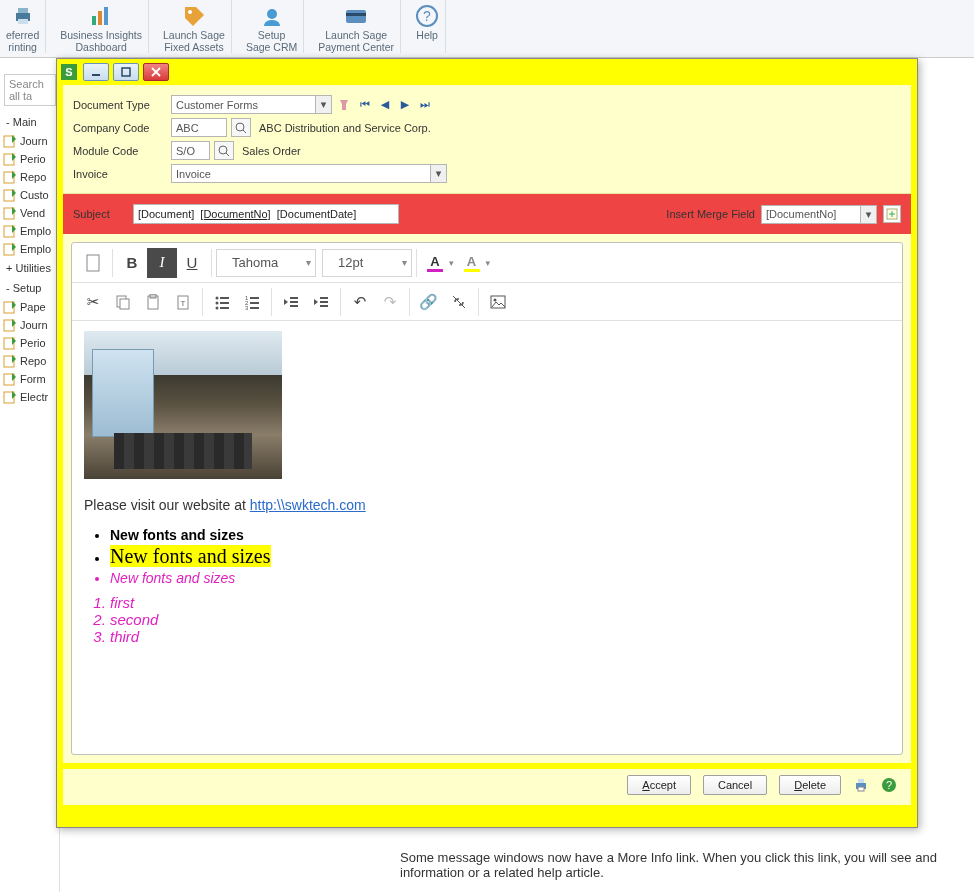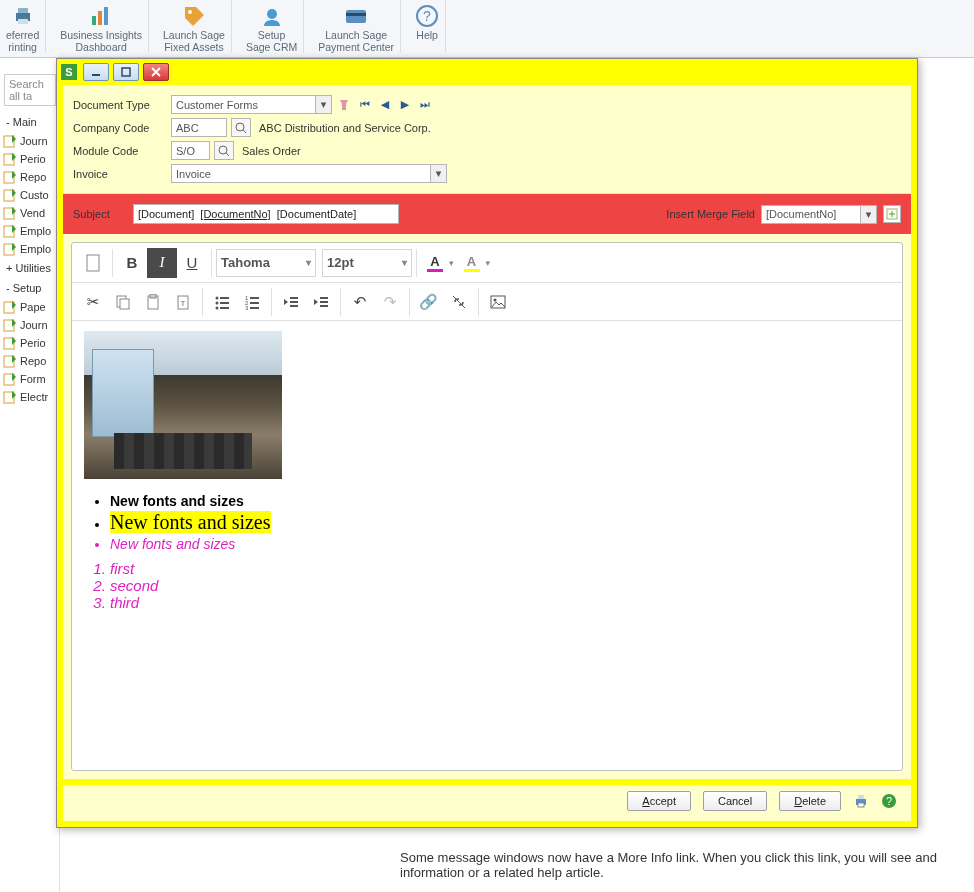--- a/index.html
+++ b/index.html
@@ -43,42 +43,42 @@
 .subject-input { flex:1; border:1px solid #b5b5b5; background:#fff; height:20px; padding:0 4px; font-size:11px; color:#222; display:flex; align-items:center; max-width:490px; }
 .merge-sel { width:116px; }
 .mini-btn { width:18px; height:18px; border:1px solid #b5b5b5; background:#fff; display:flex; align-items:center; justify-content:center; cursor:pointer;}
 
 .editor-wrap { background:#ffffcc; margin:0 6px 6px 6px; padding:8px; flex:1; display:flex; }
 .editor { flex:1; background:#fff; border:1px solid #c0c0c0; border-radius:3px; display:flex; flex-direction:column; }
 .toolbar { display:flex; align-items:center; border-bottom:1px solid #e0e0e0; height:40px; padding:0 6px; gap:0; }
 .tbtn { width:30px; height:30px; display:flex; align-items:center; justify-content:center; cursor:pointer; color:#444; font-size:15px; }
 .tbtn.active { background:#4a4a4a; color:#fff; }
 .tsep { width:1px; height:28px; background:#e0e0e0; margin:0 4px; }
-.tsel { border:1px solid #d5d5d5; height:28px; min-width:100px; padding:0 22px 0 4px; display:flex; align-items:center; position:relative; font-size:13px; color:#555;font-weight:bold; }
+.tsel { border:1px solid #d5d5d5; height:28px; min-width:100px; padding:0 22px 0 15px; display:flex; align-items:center; position:relative; font-size:13px; color:#555; }
 .tsel .arrow { position:absolute; right:4px; color:#888; font-size:10px; }
 .tcolor { display:flex; align-items:center; gap:4px; padding: 0 4px; }
 .tcolor .main { width:20px; height:20px; display:flex; flex-direction:column; align-items:center; justify-content:center; font-weight:bold; font-size:13px; cursor:pointer; }
 .tcolor .bar { width:16px; height:3px; }
 .tcolor .tri { font-size:9px; color:#888; cursor:pointer; }
 .toolbar2 { display:flex; align-items:center; border-bottom:1px solid #e0e0e0; height:38px; padding:0 6px; }
 .canvas { flex:1; position:relative; overflow-y:scroll; padding:10px 12px; }
 .office-img { width:198px; height:148px; background: linear-gradient(180deg,#dfe9f0 0%, #b9cbd6 30%, #3c3a30 30%, #5b5242 50%, #8a7e6a 70%, #4a4236 100%); position:relative; }
 .office-img::before { content:""; position:absolute; top:18px; left:8px; width:60px; height:86px; background:linear-gradient(#cfe3f1,#9dbcd2); border:1px solid #7a9ab0; }
 .office-img::after { content:""; position:absolute; bottom:10px; left:30px; right:30px; height:36px; background:repeating-linear-gradient(90deg,#2a2a2a 0 10px,#3a3a3a 10px 20px);}
 .body-text { font-size:14px; color:#333; margin-top:18px; }
 .body-text a { color:#2a6bcc; text-decoration:underline; }
 .bullets { margin:14px 0 8px 26px; }
 .bullets li { margin-bottom:2px; font-size:14px; }
 .li1 { font-family: Arial Black, Arial; font-weight:900; color:#000; font-size:15px;}
 .li2 span { background:#ffff00; font-family: Tahoma; font-size:20px; color:#000; }
 .li3 { font-style:italic; color:#e020c0; font-size:15px; }
 .nums { margin: 8px 0 16px 26px; }
 .nums li { font-style:italic; color:#e020c0; font-size:15px; }
 
-.footer { display:flex; align-items:center; justify-content:flex-end; padding:6px 14px 10px 0; gap:12px; background:#ffffcc; margin:0 6px 6px 6px; }
+.footer { display:flex; align-items:center; justify-content:flex-end; padding:6px 14px 10px 0; gap:12px; background:#ffffcc; margin:0 6px 22px 6px; }
 .btn { border:1px solid #a0a0a0; background:linear-gradient(#fff,#ededed); padding:3px 14px; cursor:pointer; font-size:11px; color:#222; border-radius:2px;}
 .btn .u { text-decoration:underline; }
 .ico-sm { width:16px; height:16px; cursor:pointer; display:flex; align-items:center; justify-content:center; }
 </style>
 </head>
 <body>
 
 <div class="ribbon">
   <div class="ribbon-item">
     <div class="ico">
@@ -459,20 +459,24 @@
         <div class="tbtn">
             <svg width="16" height="16" viewBox="0 0 16 16">
               <rect x="1" y="2" width="14" height="12" fill="#fff" stroke="#555"></rect>
               <circle cx="5" cy="6" r="1.5" fill="#555"></circle>
               <path d="M2 13l4-5 3 3 2-2 4 4" fill="none" stroke="#555"></path>
             </svg>
           </div>
       </div>
       <div class="canvas">
         <div class="office-img"></div>
+        <div class="body-text">
+          <span>Please visit our website at  </span>
+          <a>http:\\swktech.com</a>
+        </div>
         <ul class="bullets">
           <li class="li1">New fonts and sizes</li>
           <li><span class="li2"><span>New fonts and sizes</span></span></li>
           <li class="li3">New fonts and sizes</li>
         </ul>
         <ol class="nums">
           <li>first</li>
           <li>second</li>
           <li>third</li>
         </ol>

